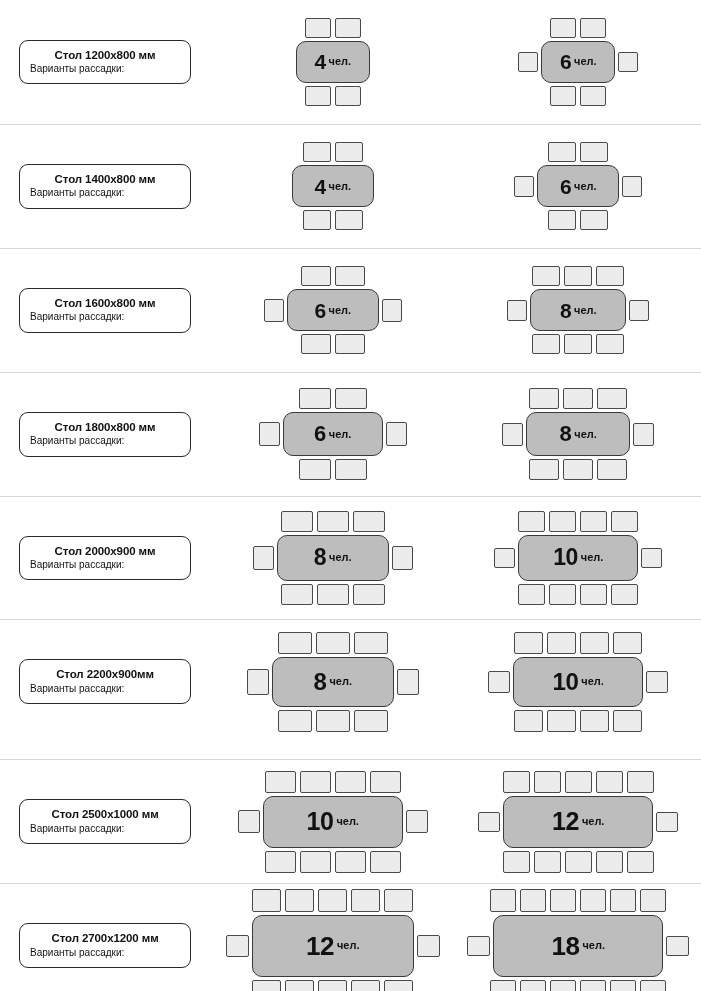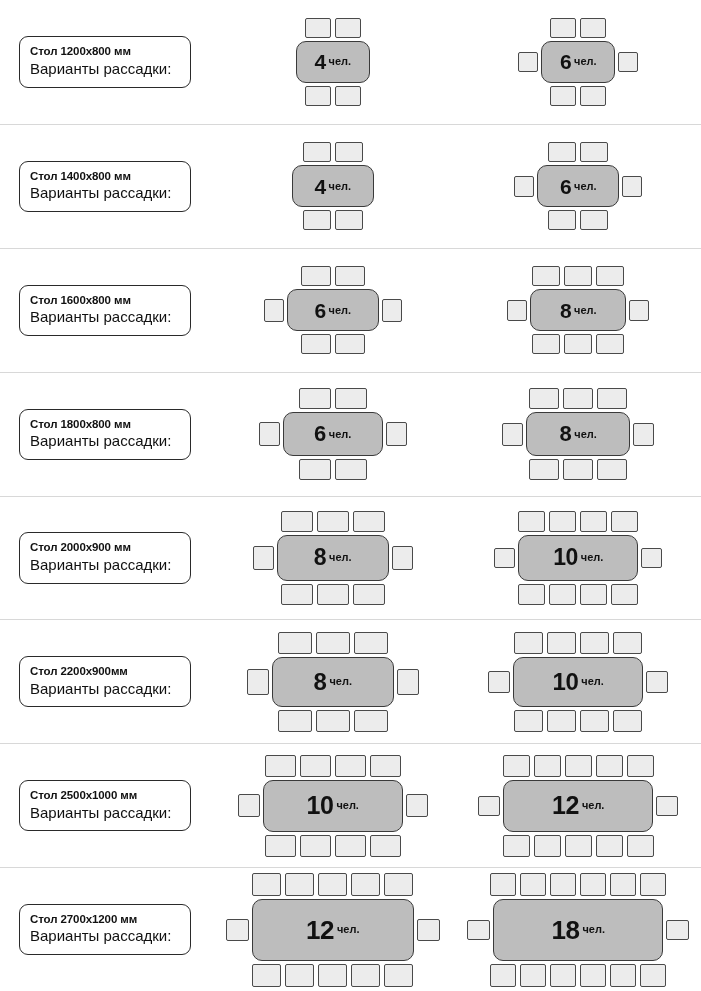--- a/index.html
+++ b/index.html
@@ -34,23 +34,24 @@
     background: #ffffff;
     padding: 7px 10px 8px 10px;
     width: 172px;
     line-height: 1.25;
   }
   .label-title {
     font-size: 11.5px;
     font-weight: bold;
     letter-spacing: -0.1px;
     white-space: nowrap;
+    text-align: center;
   }
   .label-sub {
-    font-size: 15px;
+    font-size: 10px;
     font-weight: normal;
     margin-top: 1px;
     white-space: nowrap;
   }
 
   .variants {
     flex: 1 1 auto;
     display: flex;
     align-items: center;
   }
@@ -460,21 +461,21 @@
             <div class="seat-row" style="margin-top: 3px;">
               <div class="seat" style="width: 29px; height: 22px;"></div>
               <div class="seat" style="width: 29px; height: 22px; margin-left: 4px;"></div>
               <div class="seat" style="width: 29px; height: 22px; margin-left: 4px;"></div>
               <div class="seat" style="width: 29px; height: 22px; margin-left: 4px;"></div>
             </div>
           </div>
         </div>
       </div>
     </div>
-    <div class="row" style="height: 123.875px;">
+    <div class="row" style="height: 123.875px; margin-top: 16px;">
       <div class="label-cell">
         <div class="label-box">
           <div class="label-title">Стол 2500x1000 мм</div>
           <div class="label-sub">Варианты рассадки:</div>
         </div>
       </div>
       <div class="variants">
         <div class="variant">
           <div class="diagram">
             <div class="seat-row" style="margin-bottom: 3px;">

